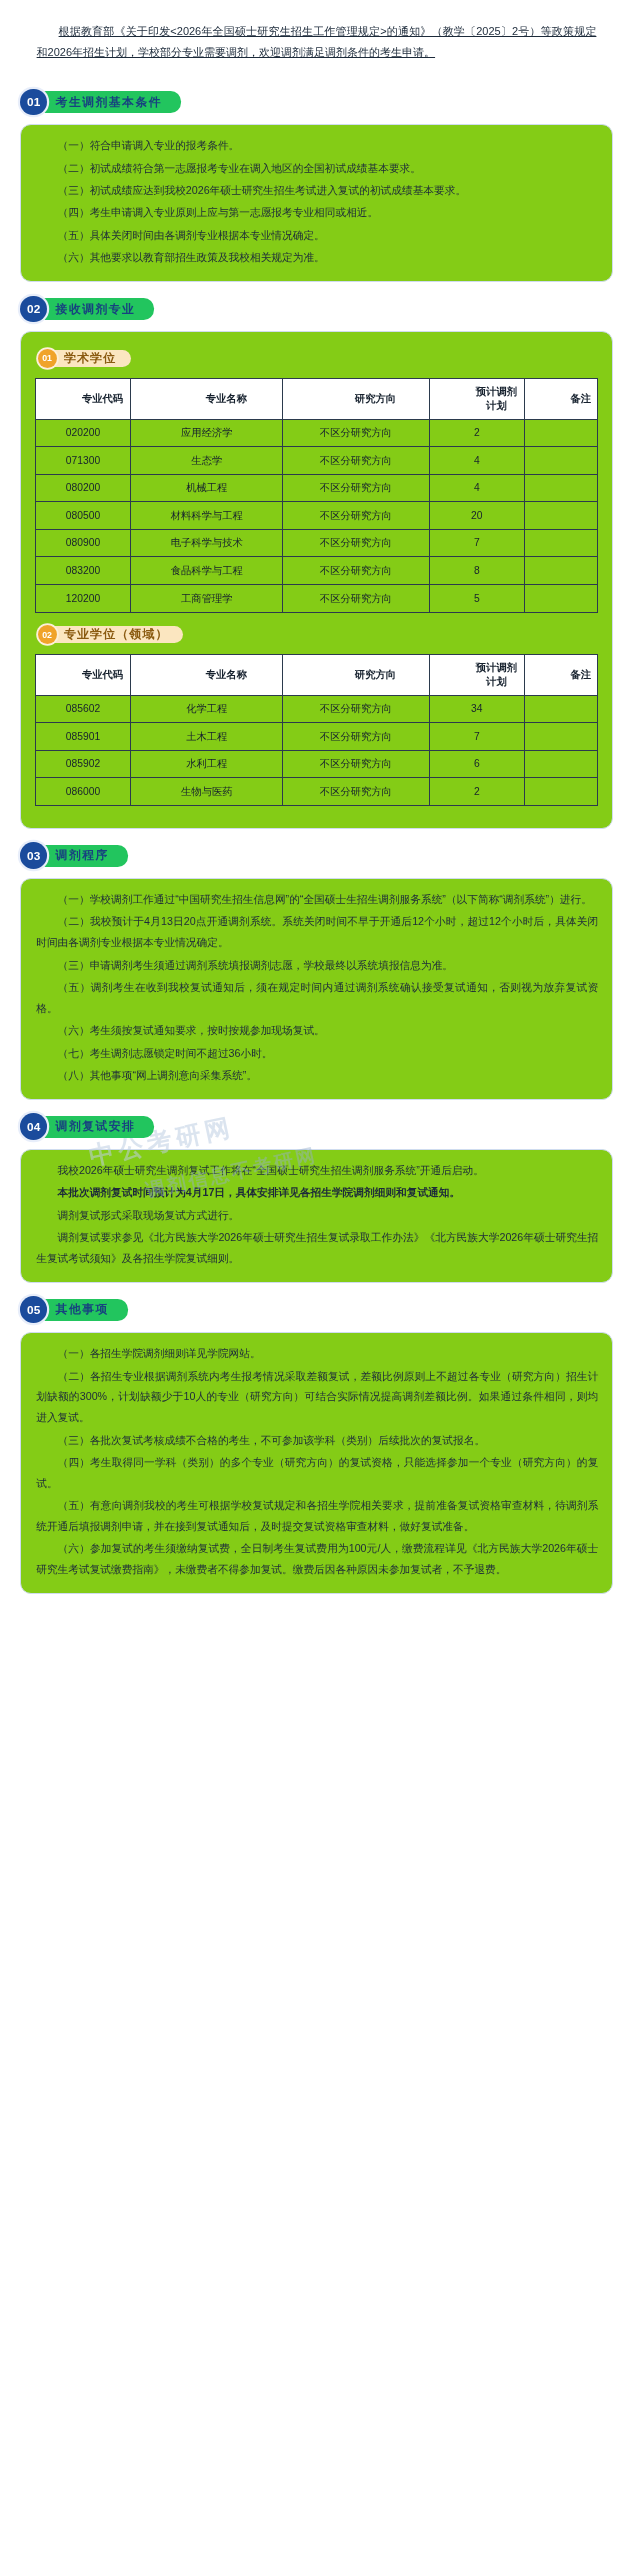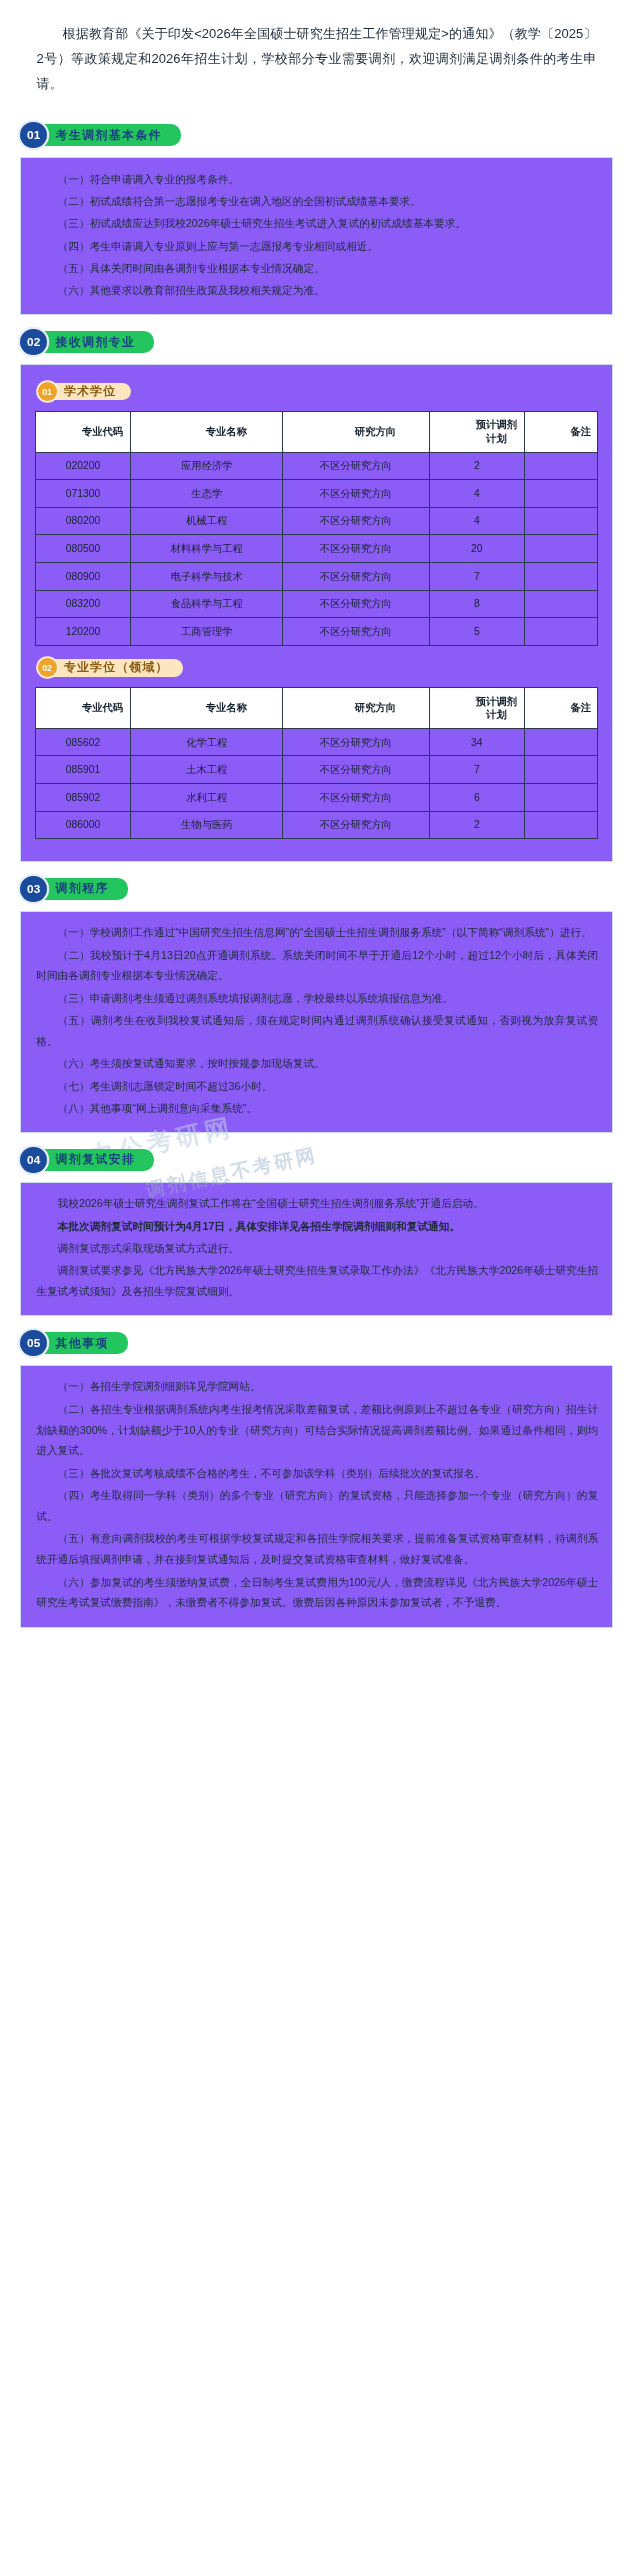--- a/index.html
+++ b/index.html
@@ -10,27 +10,28 @@
   }
   .page {
     width: 633px;
     min-height: 2576px;
     margin: 0 auto;
     background: #ffffff;
     padding: 13.3px 16px 22px 16px;
     position: relative;
   }
   .intro {
-    font-size: 13px;
+    font-size: 11px;
     line-height: 1.95;
     color: #1c2a3a;
     text-align: justify;
     padding: 7.4px 20.6px 11.8px 20.6px;
     text-indent: 2em;
     font-weight: 500;
+    text-decoration: underline;
   }
   
   .sec-head {
     display: flex;
     align-items: center;
     margin: 11.8px 0 7.4px 4.4px;
     height: 29.5px;
   }
   .sec-num {
     width: 26.5px; height: 26.5px;
@@ -60,24 +61,24 @@
     padding: 3.7px 19px 3.7px 19px;
     border-radius: 2.2px 10.3px 10.3px 2.2px;
     height: 22px;
     line-height: 14.7px;
     display: flex;
     align-items: center;
   }
   
   .block {
     border: 0.7px solid #cfdcef;
-    border-radius: 0;
+    border-radius: 11px;
     padding: 10.3px 13.3px 11.8px 13.3px;
     margin: 0 4.4px 2.9px 4.4px;
-    background: #8b5cf6;
+    background: #84cc16;
   }
   .line {
     font-size: 10.7px;
     line-height: 1.95;
     color: #1c2a3a;
     text-align: justify;
     margin: 0 0 1.5px 0;
     padding-left: 1.5px;
   }
   .line.indent { text-indent: 2em; }

